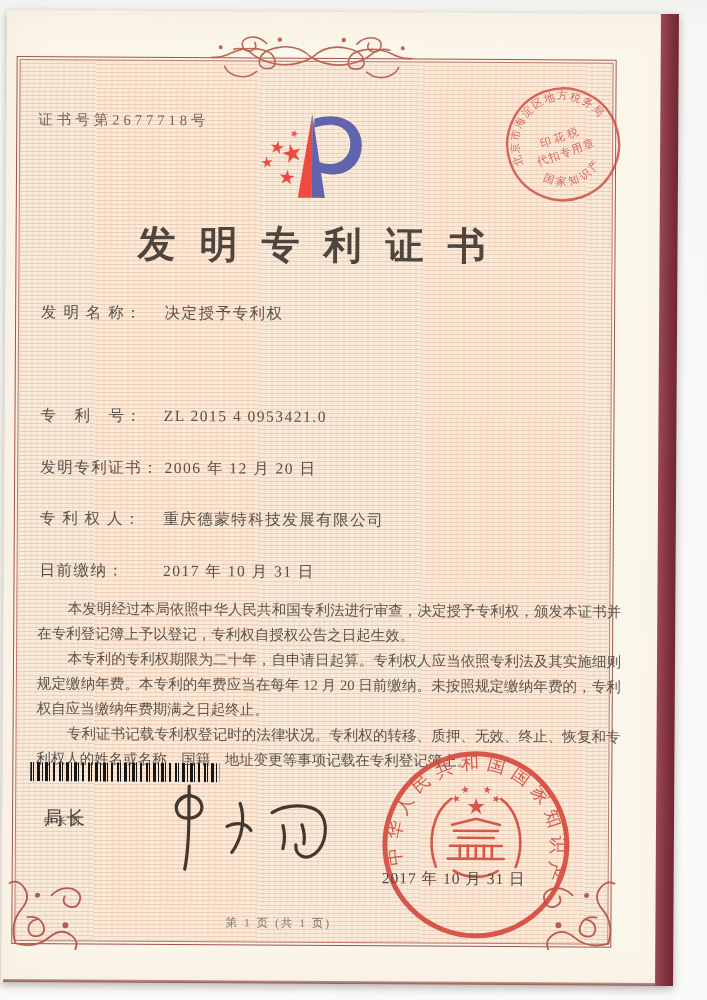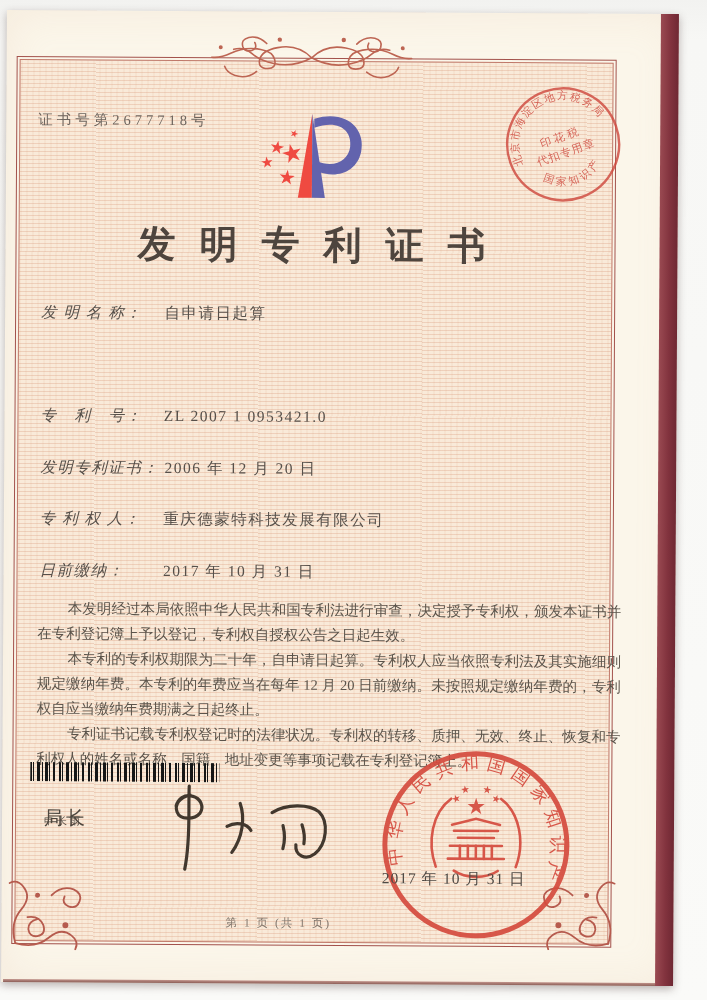--- a/index.html
+++ b/index.html
@@ -14,21 +14,21 @@
   .frame-inner{position:absolute;inset:2px;border:1px solid #c0796a;
          background-color:#f9ead9;
          background-image:
            repeating-linear-gradient(0deg, rgba(214,146,116,.30) 0 1px, rgba(255,255,255,0) 1px 4px),
            repeating-linear-gradient(90deg, rgba(228,186,156,.14) 0 2px, rgba(255,255,255,0) 2px 6px);}
   .orn{position:absolute;color:#b65b4e;}
   .cert-no{position:absolute;left:32px;top:100px;font-size:14.5px;letter-spacing:4px;color:#6e655e;}
   .title{position:absolute;left:56px;top:208px;width:500px;text-align:center;font-size:38px;font-weight:600;
          color:#4e453e;letter-spacing:24px;padding-left:24px;box-sizing:border-box;}
   .row{position:absolute;left:36px;font-size:15.5px;color:#57504a;letter-spacing:1.5px;white-space:nowrap;}
-  .row .lbl{display:inline-block;min-width:118px;font-style:italic;}
+  .row .lbl{display:inline-block;min-width:118px;}
   .paras{position:absolute;left:34px;top:586px;width:584px;font-size:14.5px;line-height:25px;color:#5b544b;text-align:justify;}
   .paras p{margin:0;text-indent:2.1em;}
   .barcode{position:absolute;left:28px;top:752px;width:189px;height:19px;
          background-image:repeating-linear-gradient(90deg,
            #161616 0 1.5px, transparent 1.5px 3px,
            #161616 3px 4px, transparent 4px 7px,
            #161616 7px 10px, transparent 10px 11.5px,
            #161616 11.5px 12.5px, transparent 12.5px 15px,
            #161616 15px 18px, transparent 18px 19px,
            #161616 19px 20px, transparent 20px 23px,
@@ -119,25 +119,25 @@
         </text>
         <text x="62" y="58" text-anchor="middle" font-size="11" letter-spacing="3">印花税</text>
         <text x="62" y="74" text-anchor="middle" font-size="11" letter-spacing="1">代扣专用章</text>
       </g>
     </svg>
 
     <div class="title">发明专利证书</div>
 
     <div class="row" style="top:292px;">
       <span class="lbl">发 明 名 称：</span>
-      <span class="val">自申请日起算</span>
+      <span class="val">决定授予专利权</span>
     </div>
     <div class="row" style="top:395px;">
       <span class="lbl">专　利　号：</span>
-      <span class="val">ZL 2007 1 0953421.0</span>
+      <span class="val">ZL 2015 4 0953421.0</span>
     </div>
     <div class="row" style="top:447px;">
       <span class="lbl">发明专利证书：</span>
       <span class="val">2006 年 12 月 20 日</span>
     </div>
     <div class="row" style="top:498px;">
       <span class="lbl">专 利 权 人：</span>
       <span class="val">重庆德蒙特科技发展有限公司</span>
     </div>
     <div class="row" style="top:550px;">

